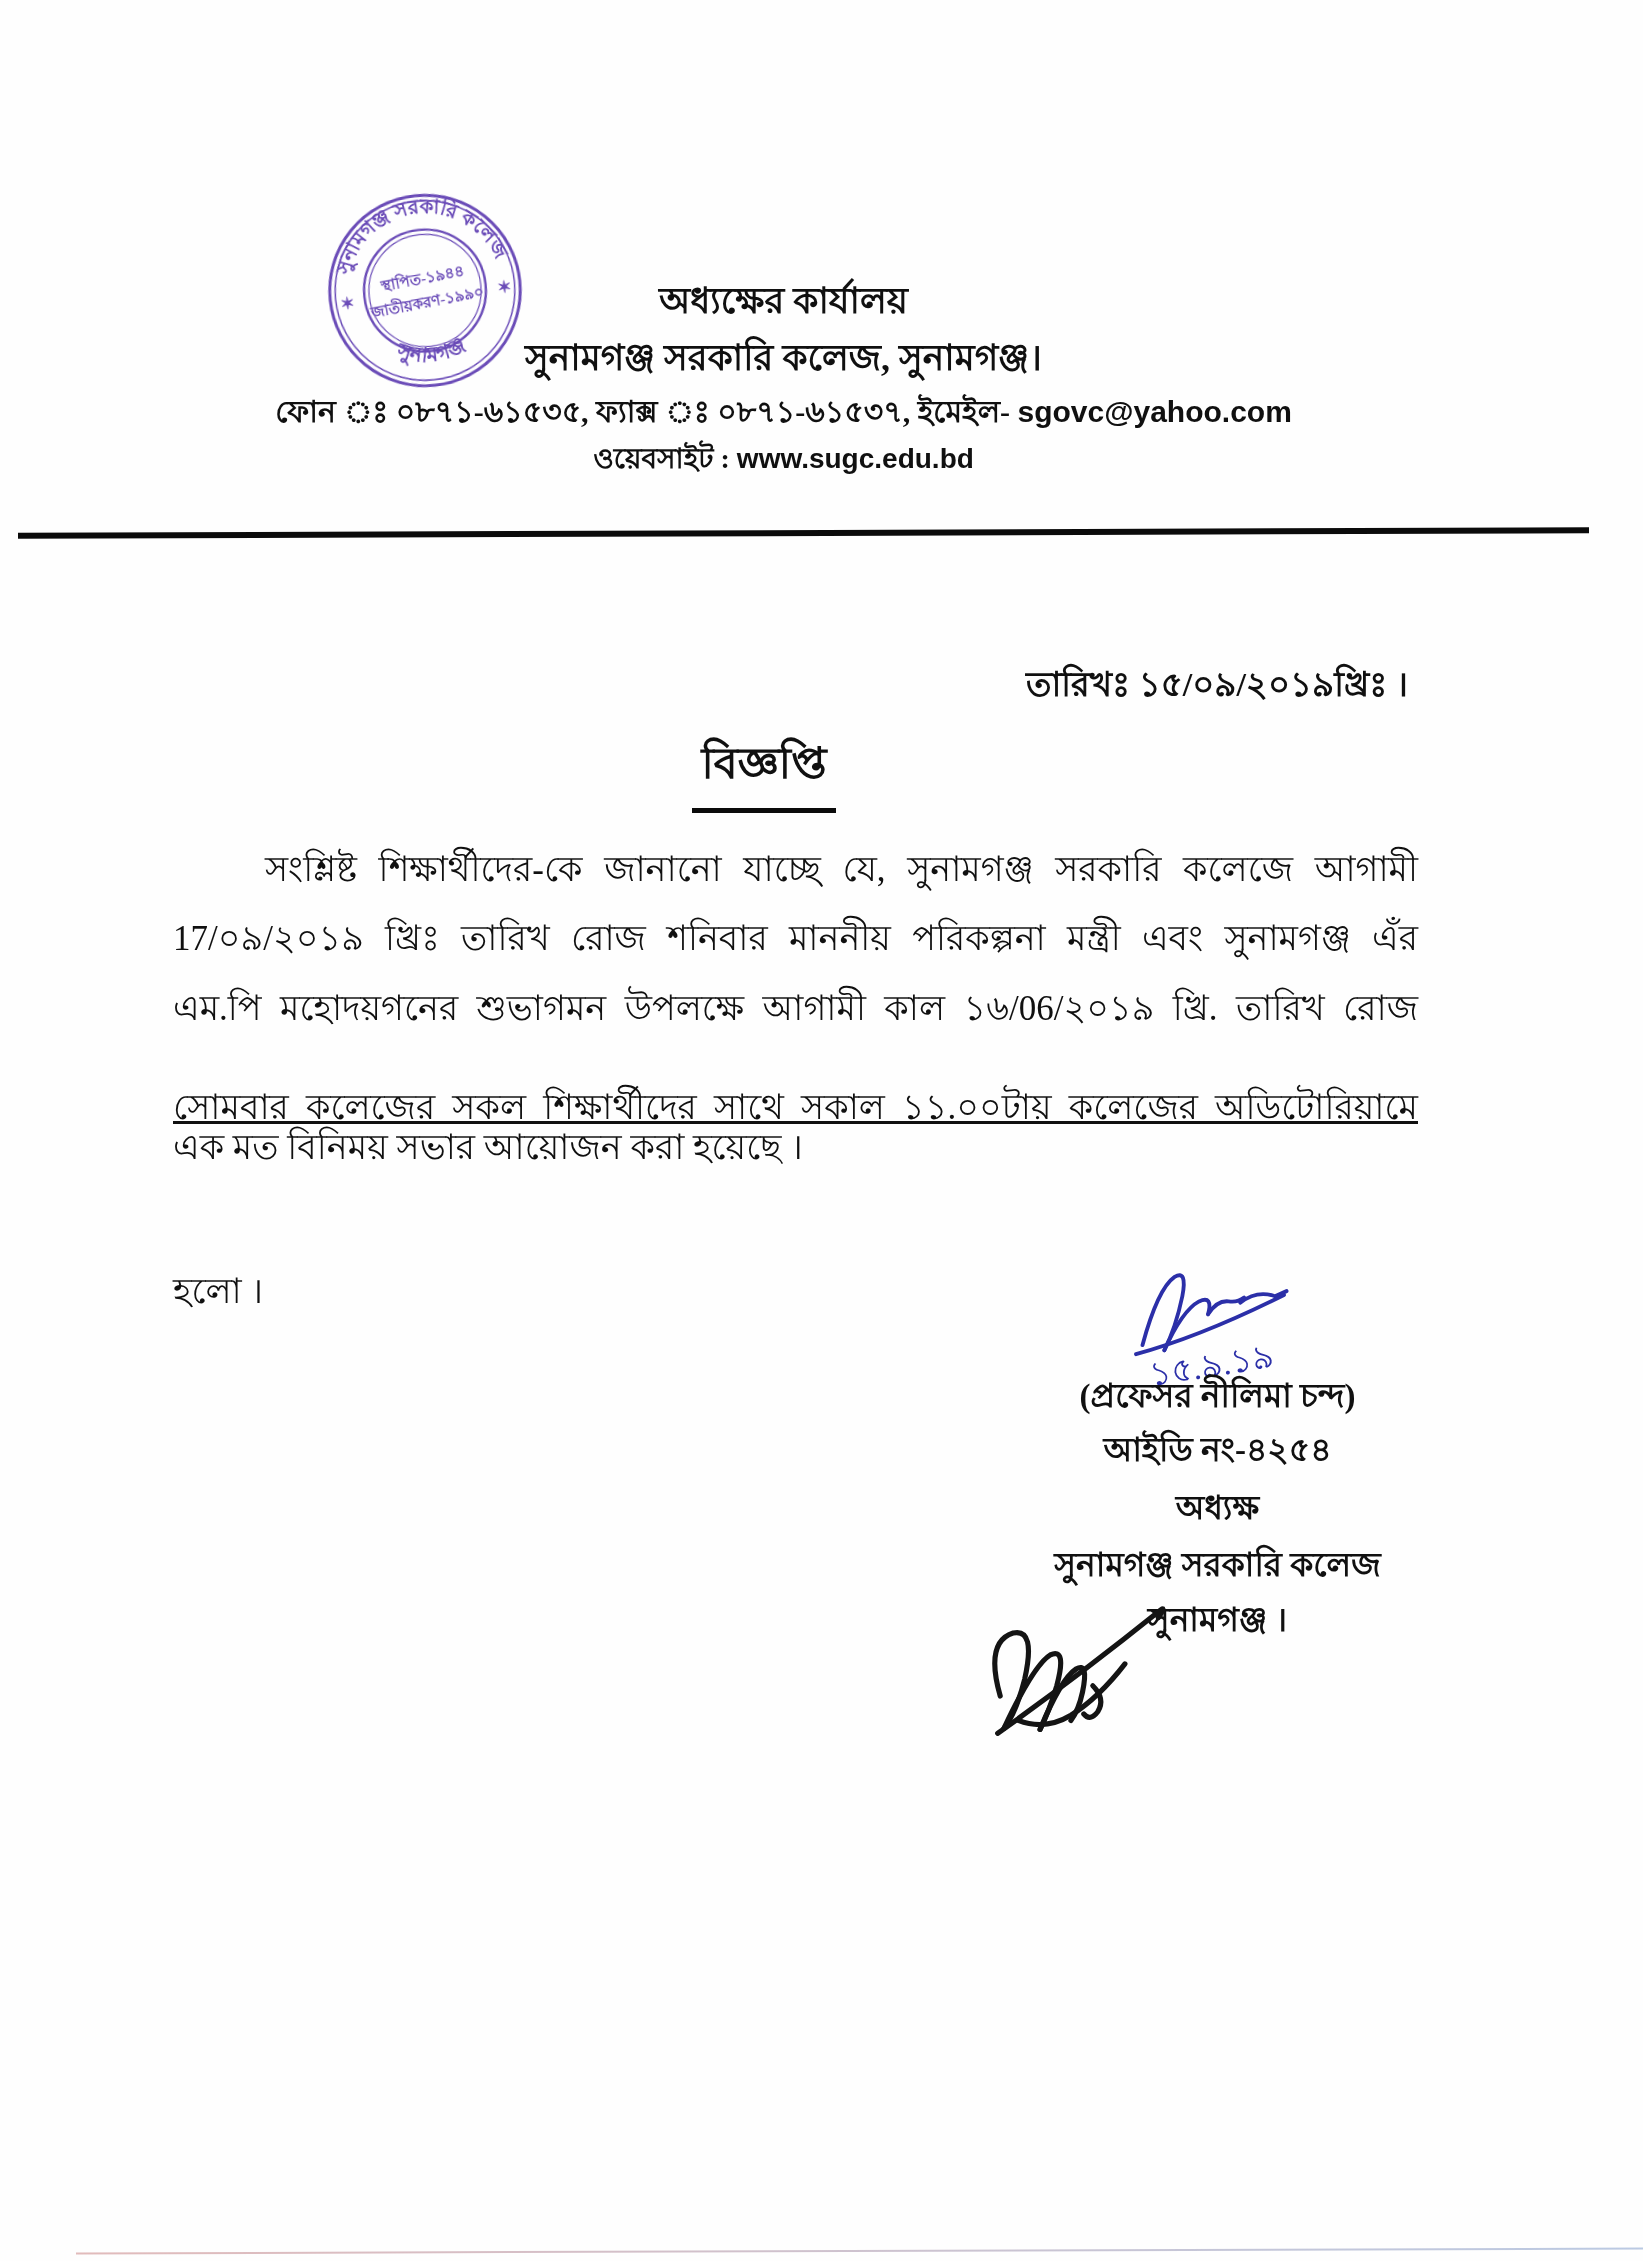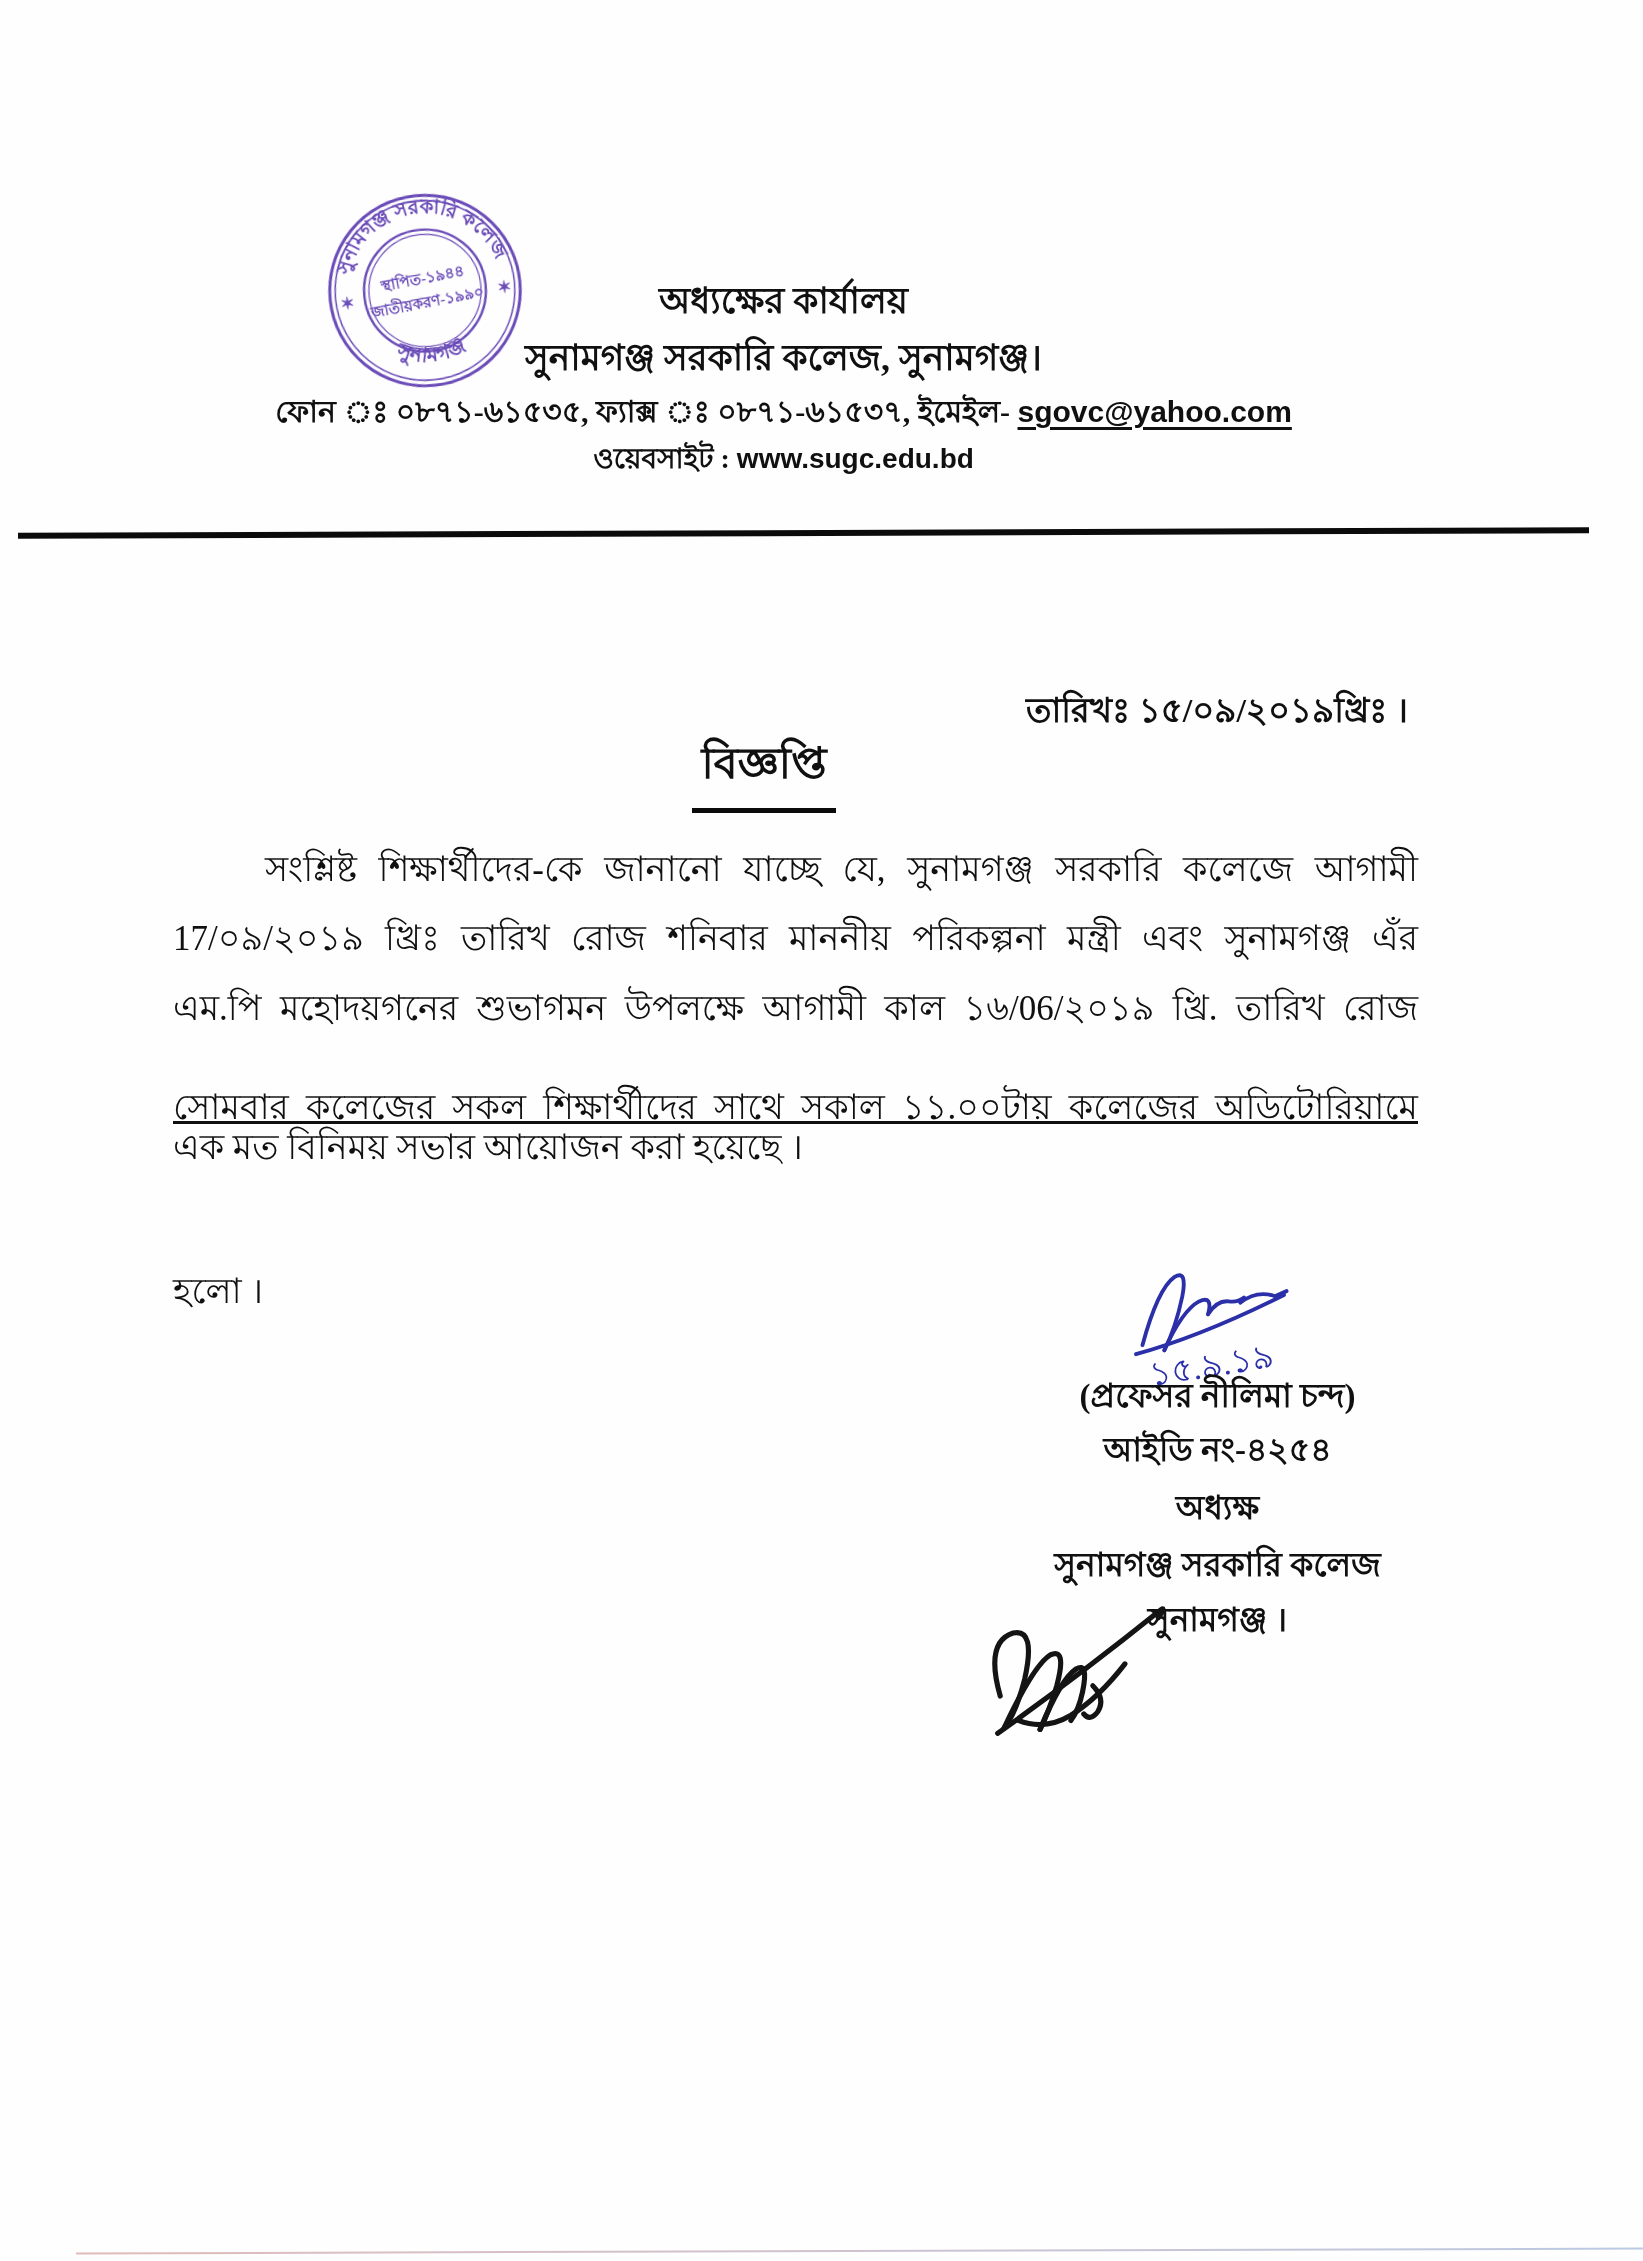--- a/index.html
+++ b/index.html
@@ -14,26 +14,26 @@
   .abs{position:absolute;}
 
   
   .header{left:39px;top:274px;width:1489px;text-align:center;}
   .h-line1{font-size:37px;font-weight:bold;line-height:57px;}
   .h-line2{font-size:36px;font-weight:bold;line-height:55px;}
   .h-line3{font-size:36px;font-weight:bold;line-height:59px;}
   .h-contact{font-size:30px;font-weight:bold;line-height:48px;}
   .h-web{font-size:28px;font-weight:bold;line-height:46px;}
   .latin{font-family:"Liberation Sans", sans-serif;font-weight:bold;}
-  .email{text-decoration:underline;text-decoration-thickness:3.2px;text-underline-offset:5.2px;}
+  .email{text-decoration-thickness:3.2px;text-underline-offset:5.2px;}
 
   .rule{left:18px;top:530px;width:1571px;height:5.8px;background:#0b0b0b;transform:rotate(-0.2deg);}
 
   
-  .dateline{left:838px;top:684px;width:570px;text-align:right;font-size:34px;font-weight:bold;}
+  .dateline{left:838px;top:658px;width:570px;text-align:right;font-size:34px;font-weight:bold;}
   .titlewrap{left:39px;top:731px;width:1450px;text-align:center;}
   .title{display:inline-block;font-size:43px;font-weight:bold;
          border-bottom:5.2px solid #0b0b0b;padding:0 9px 6.4px 9px;}
 
   
   .bodyline{left:173px;width:1245px;font-size:35px;white-space:nowrap;
             text-align:justify;text-align-last:justify;line-height:64px;}
   .bodyline.lastline{text-align:left;text-align-last:left;}
   .indent{text-indent:92px;}
 

